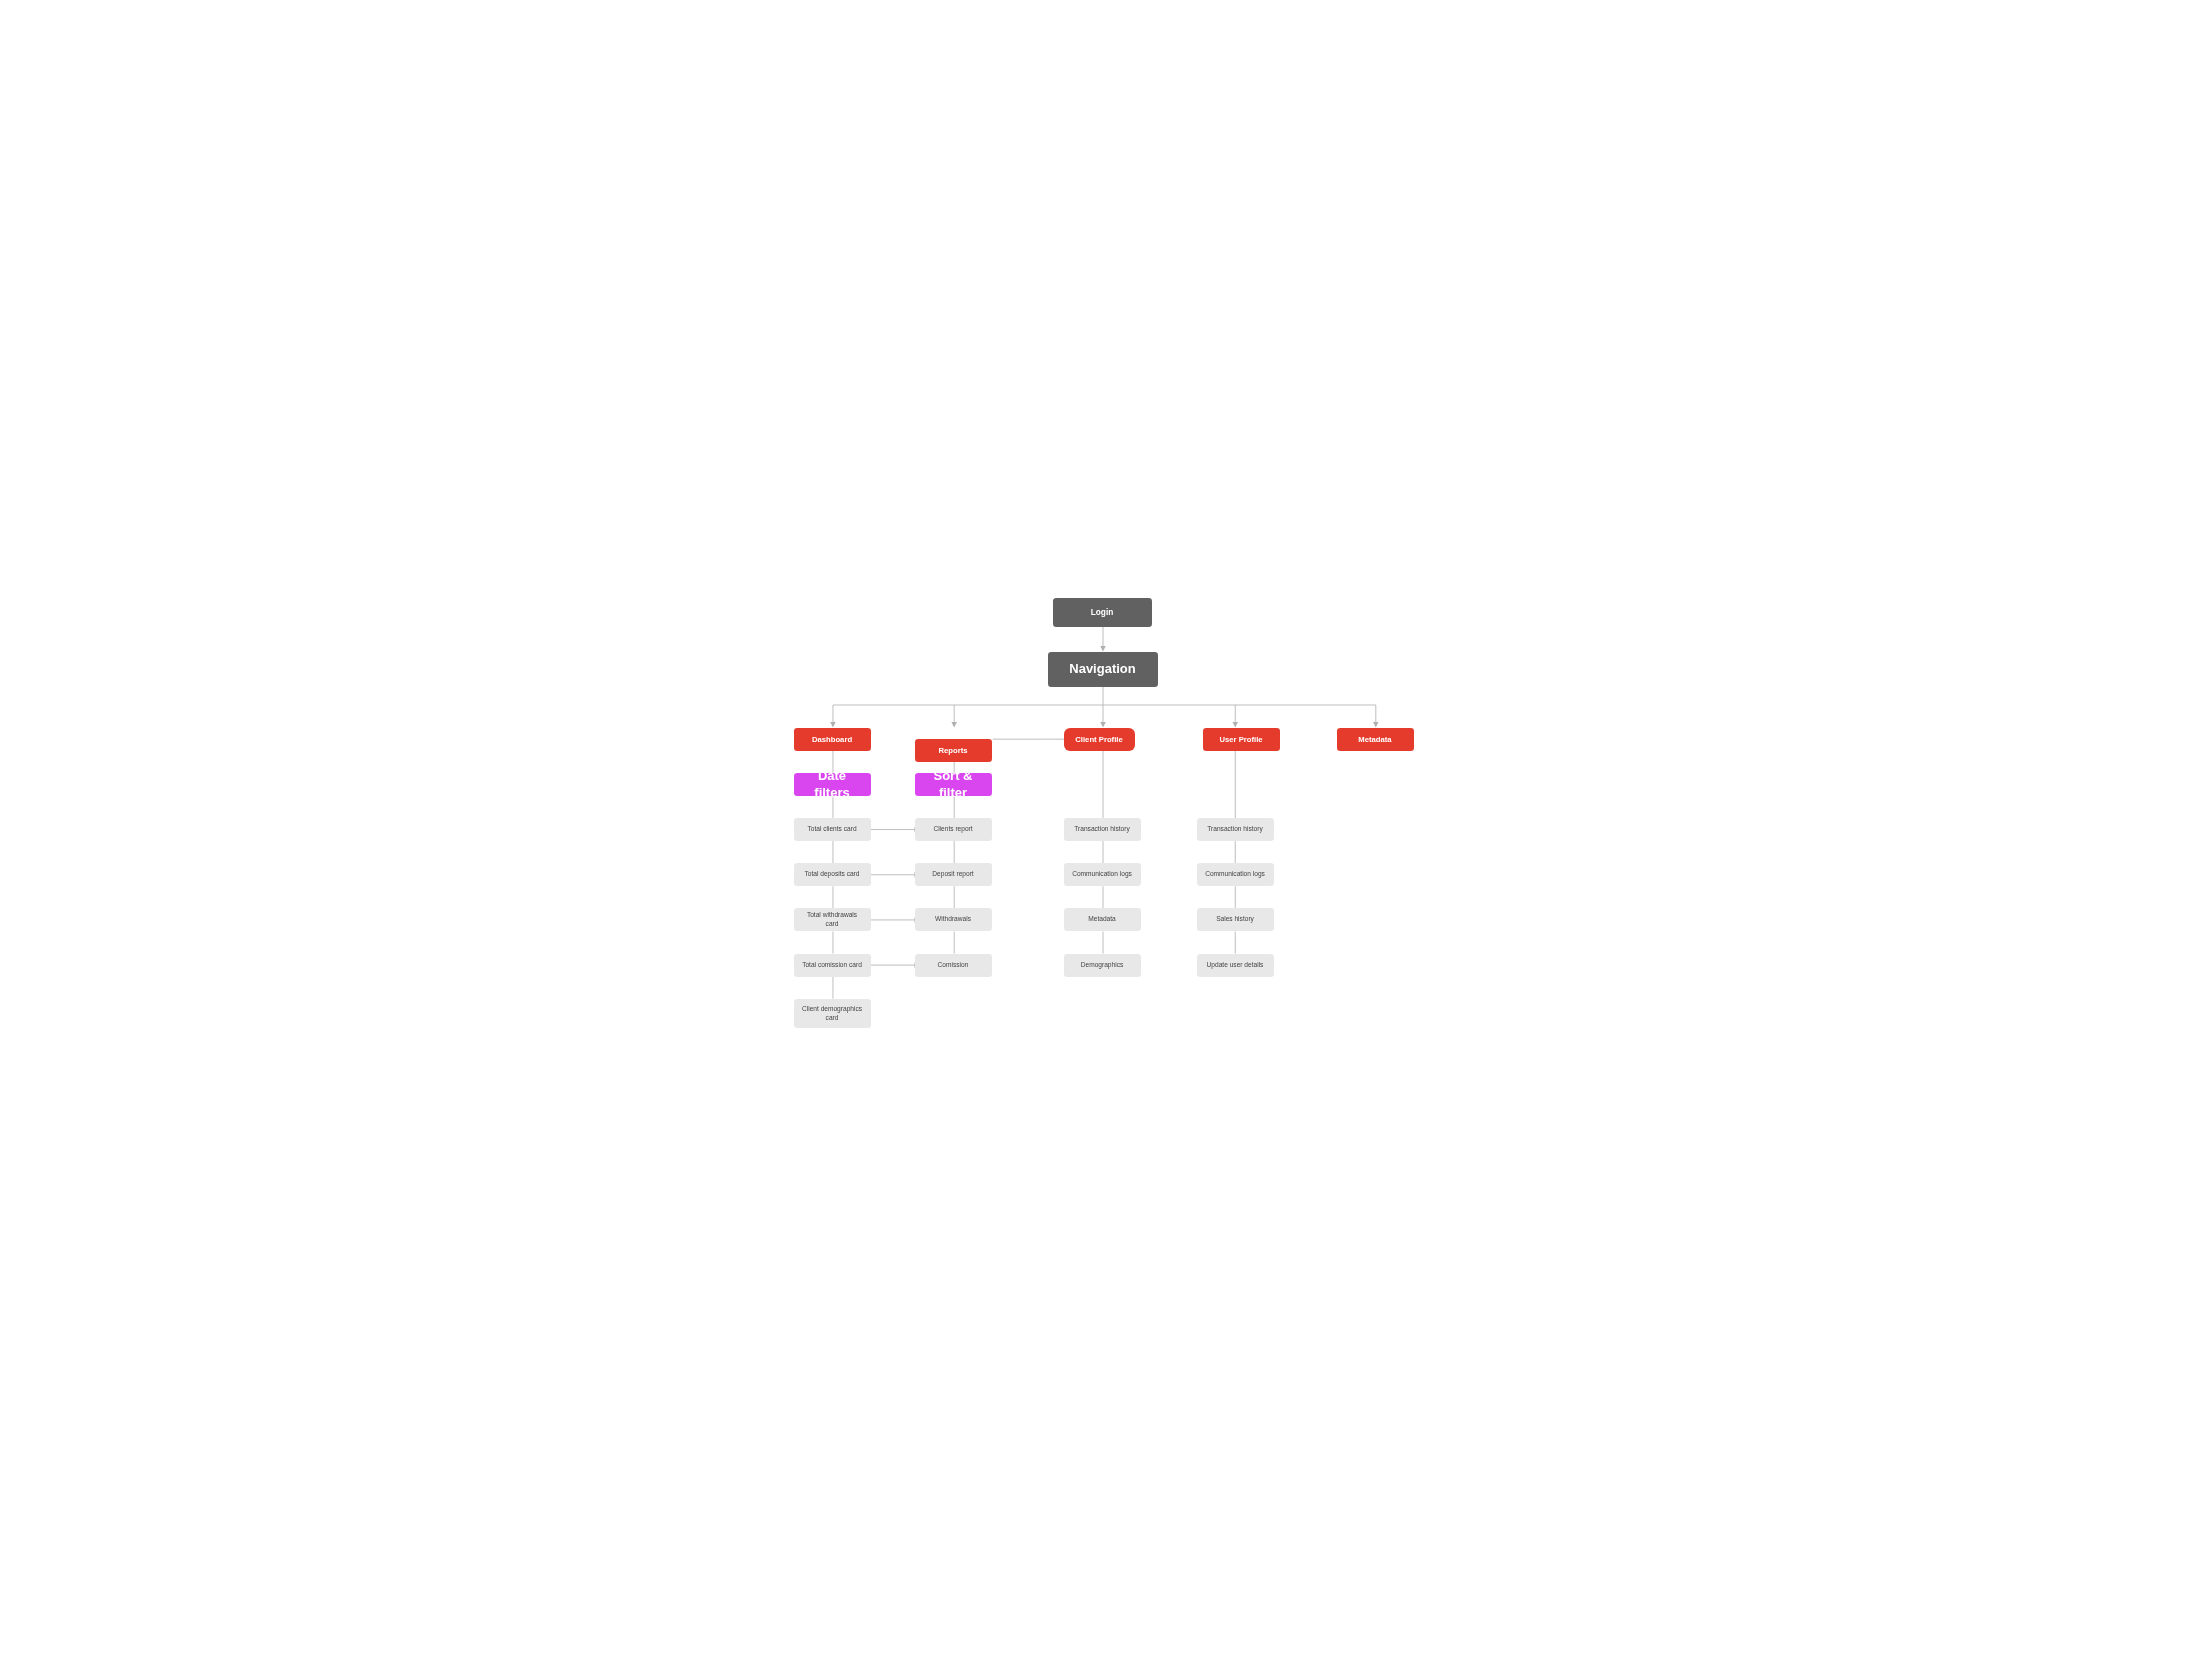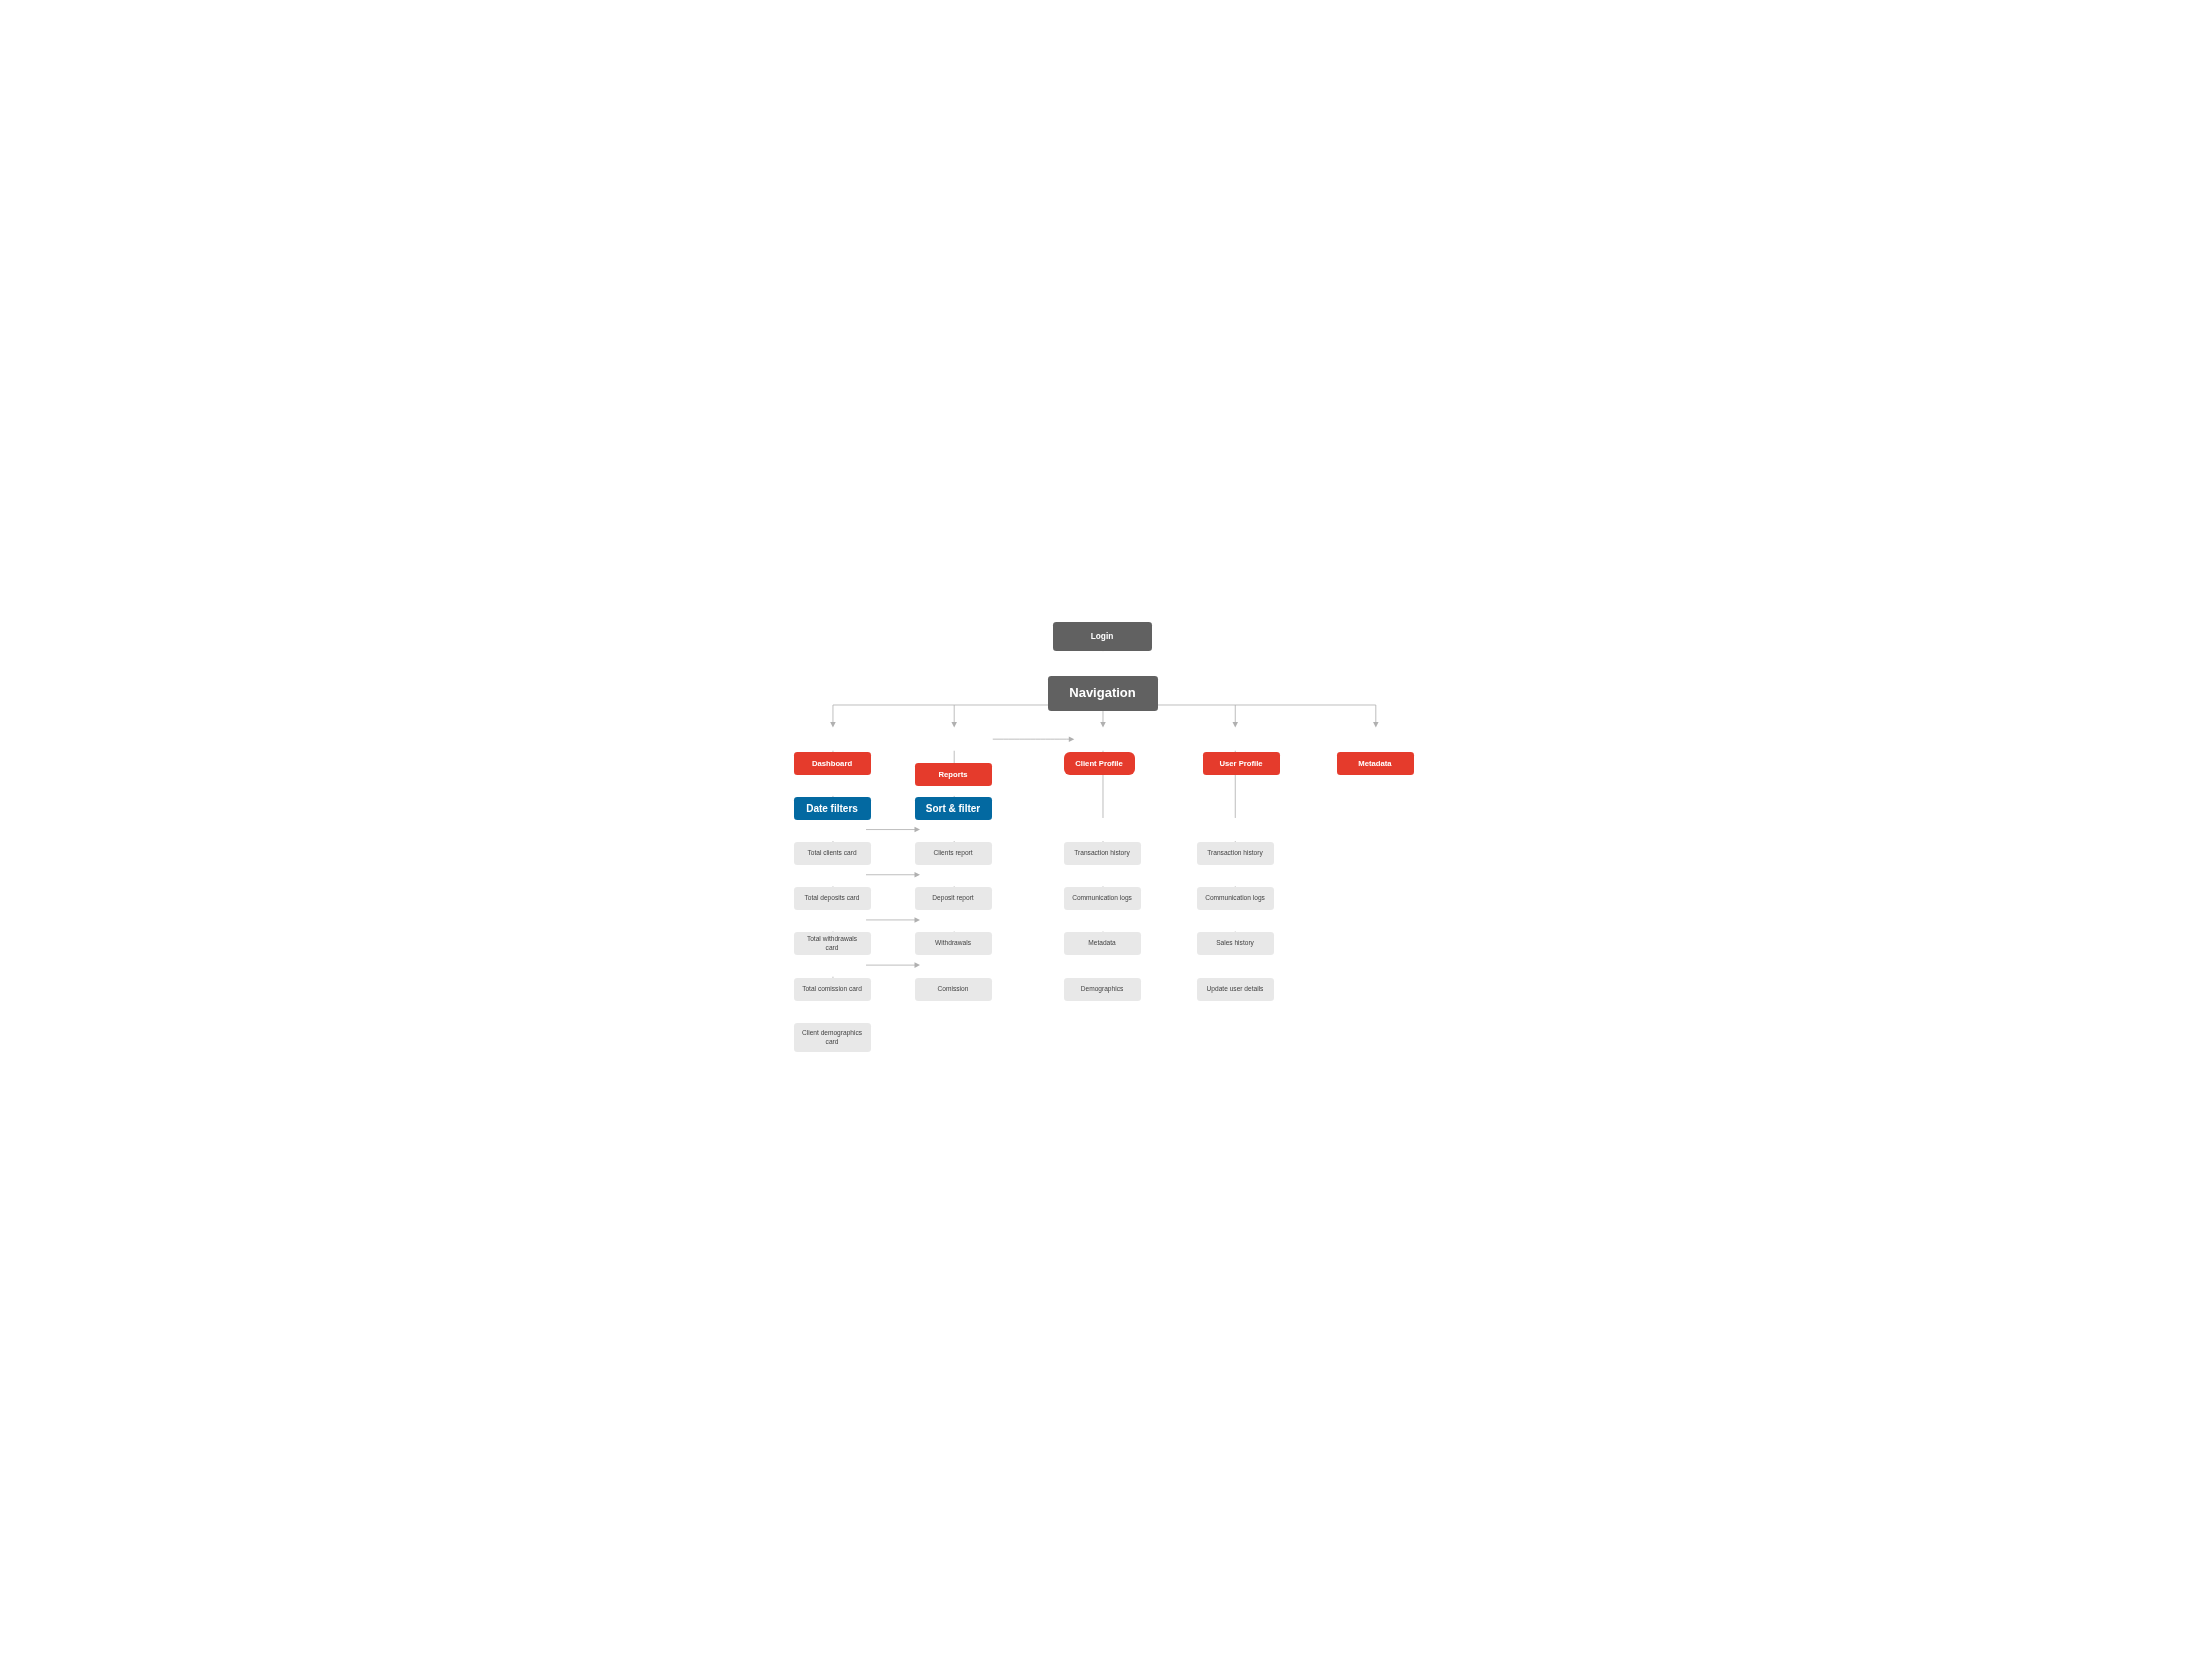--- a/index.html
+++ b/index.html
@@ -23,41 +23,40 @@
     .abs-node {
       position: absolute;
       display: flex;
       align-items: center;
       justify-content: center;
       text-align: center;
       border-radius: 3.3px;
       font-family: 'Helvetica Neue', Arial, sans-serif;
       line-height: 1.3;
       padding: 0 6.6px;
-      margin-top: 24px;
     }
 
     .abs-dark {
       background: #616161;
       color: #ffffff;
       font-size: 8.3px;
       font-weight: 700;
     }
 
     .abs-red {
       background: #e53b2c;
       color: #ffffff;
       font-size: 7.7px;
       font-weight: 700;
     }
 
     .abs-green {
-      background: #0369a1;
+      background: #d946ef;
       color: #ffffff;
-      font-size: 10px;
+      font-size: 13px;
       font-weight: 600;
     }
 
     .abs-light {
       background: #e8e8e8;
       color: #444;
       font-size: 6.6px;
       font-weight: 400;
     }
 

